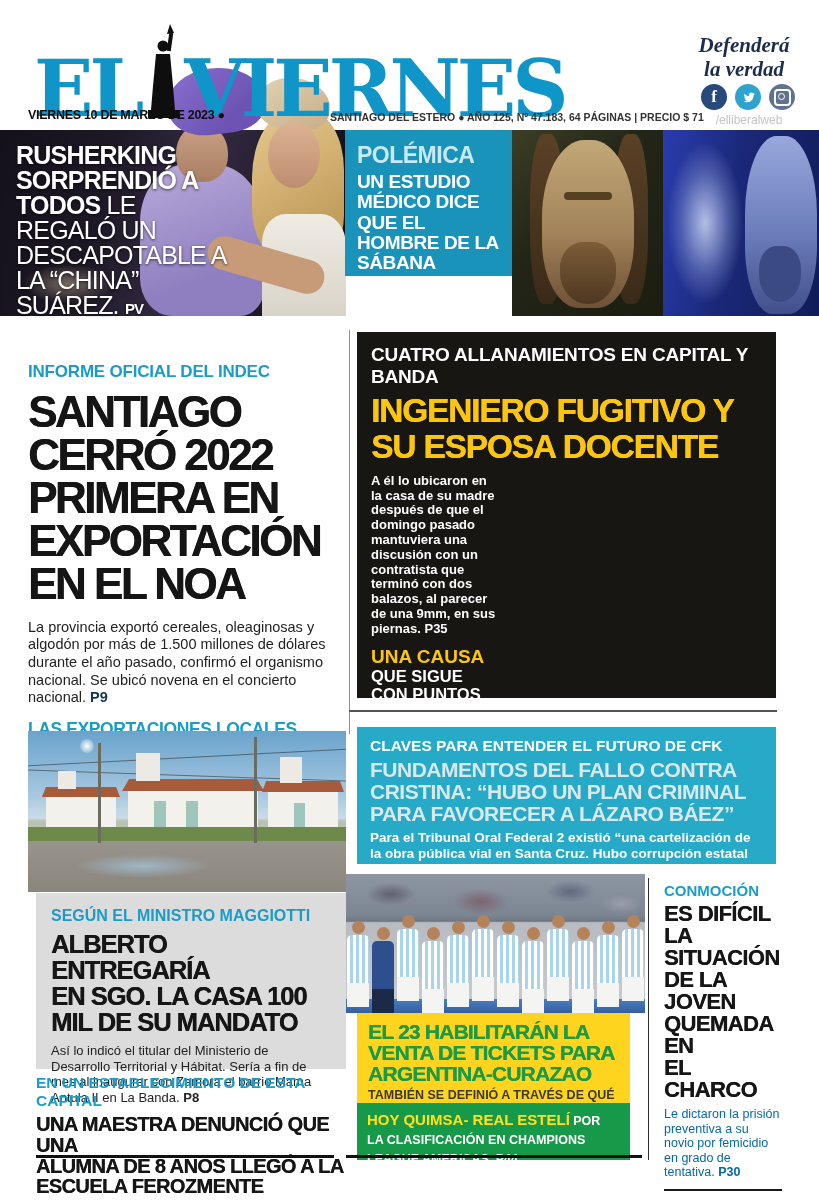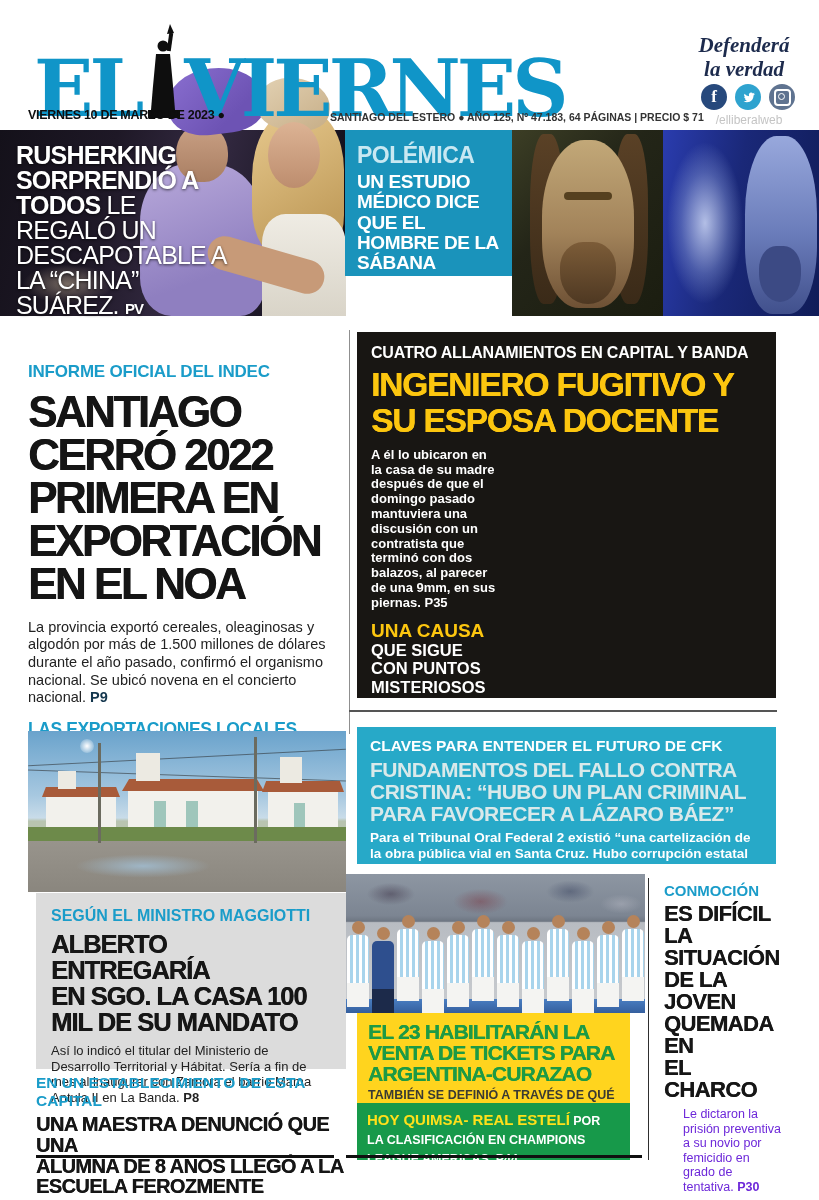--- a/index.html
+++ b/index.html
@@ -98,21 +98,21 @@
   .exp-sub{margin-top:13px;font-weight:bold;font-size:17.5px;line-height:1.12;letter-spacing:-.4px;}
   .exp-sub .blue{color:#1a9cc9;}
   .exp-sub .blk{color:#161616;}
 
   .vrule1{position:absolute;left:349px;top:330px;width:1px;height:404px;background:#8f8f8f;}
   .hrule-mid{position:absolute;left:349px;top:710px;width:428px;height:2px;background:#555;}
 
   
   .box-black{position:absolute;left:357px;top:332px;width:419px;height:366px;background:#181613;
              padding:12px 14px;overflow:hidden;}
-  .det-kicker{color:#fff;font-weight:bold;font-size:16px;letter-spacing:-.2px;}
+  .det-kicker{color:#fff;font-weight:bold;font-size:19px;letter-spacing:-.2px;}
   .det-hl{margin-top:5px;color:#fcc60f;font-weight:bold;font-size:33.5px;line-height:1.07;
           letter-spacing:-1.2px;text-shadow:.4px 0 0 #fcc60f;}
   .det-row{display:flex;gap:10px;margin-top:9px;flex-direction:column;}
   .det-text{width:128px;flex:none;color:#fff;font-weight:bold;font-size:13px;line-height:1.14;}
   .det-sub{margin-top:9px;}
   .det-sub .lead{color:#fcc60f;font-weight:bold;font-size:19px;display:block;}
   .det-sub .rest{color:#fff;font-weight:bold;font-size:16.5px;line-height:1.1;display:block;}
   .ph-arrest{position:relative;width:253px;height:194px;flex:none;overflow:hidden;
              background:linear-gradient(#50713a 0%,#5d7d42 22%,#8f8b82 30%,#a29d94 55%,#979288 100%);}
   .ar-tree{position:absolute;top:0;width:70px;height:44px;border-radius:50%;background:rgba(35,58,24,.55);}
@@ -203,21 +203,21 @@
               padding:8px 10px;font-weight:bold;line-height:1.18;}
   .qm-lead{color:#ffe01a;font-size:15px;}
   .qm-rest{color:#fff;font-size:12.5px;}
 
   .vrule2{position:absolute;left:648px;top:878px;width:1px;height:282px;background:#2e2e2e;}
 
   
   .col-right{position:absolute;left:664px;top:882px;width:118px;}
   .bn-kicker{font-size:15px;}
   .bn-hl{margin-top:4px;font-size:22px;line-height:1.0;letter-spacing:-.6px;text-shadow:.3px 0 0 #161616;}
-  .bn-body{margin-top:6px;font-size:12.5px;line-height:1.16;color:#6d28d9;margin-left:19px;}
+  .bn-body{margin-top:6px;font-size:12.5px;line-height:1.16;color:#0369a1;}
   .hr-flow{height:2px;background:#1a1a1a;margin:9px 0;}
   .mc-hl{font-size:18px;line-height:.99;letter-spacing:-.6px;text-shadow:.3px 0 0 #161616;}
 </style>
 </head>
 <body>
 
 <div id="page" data-name="newspaper-front-page">
 
   <div class="logo-row" data-name="masthead-logo">
     <span class="logo-word" data-name="logo-el">EL</span>

